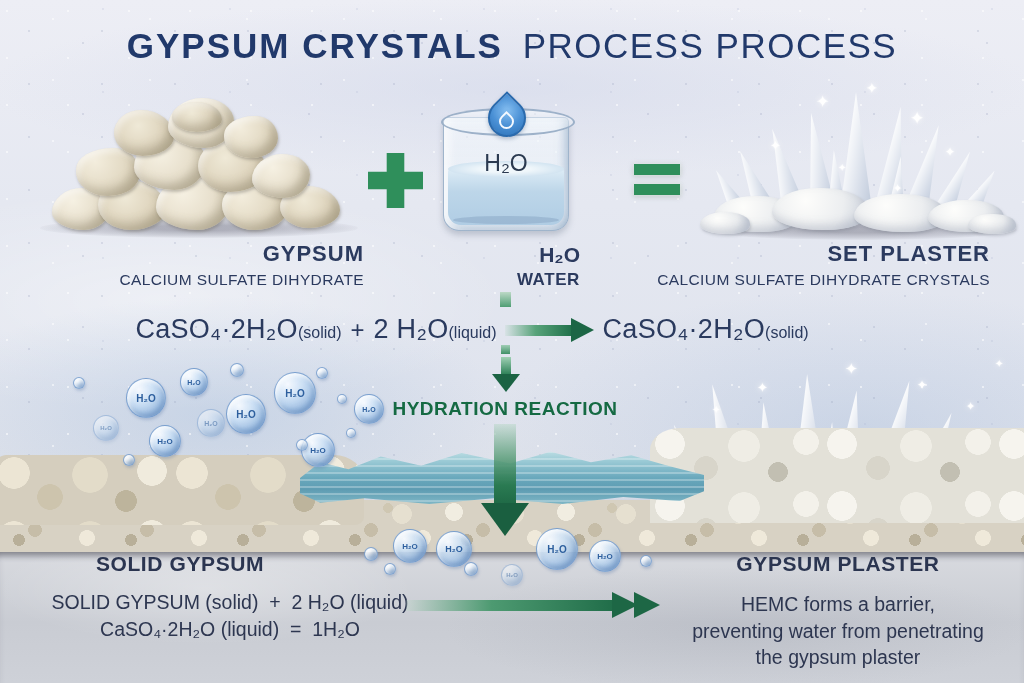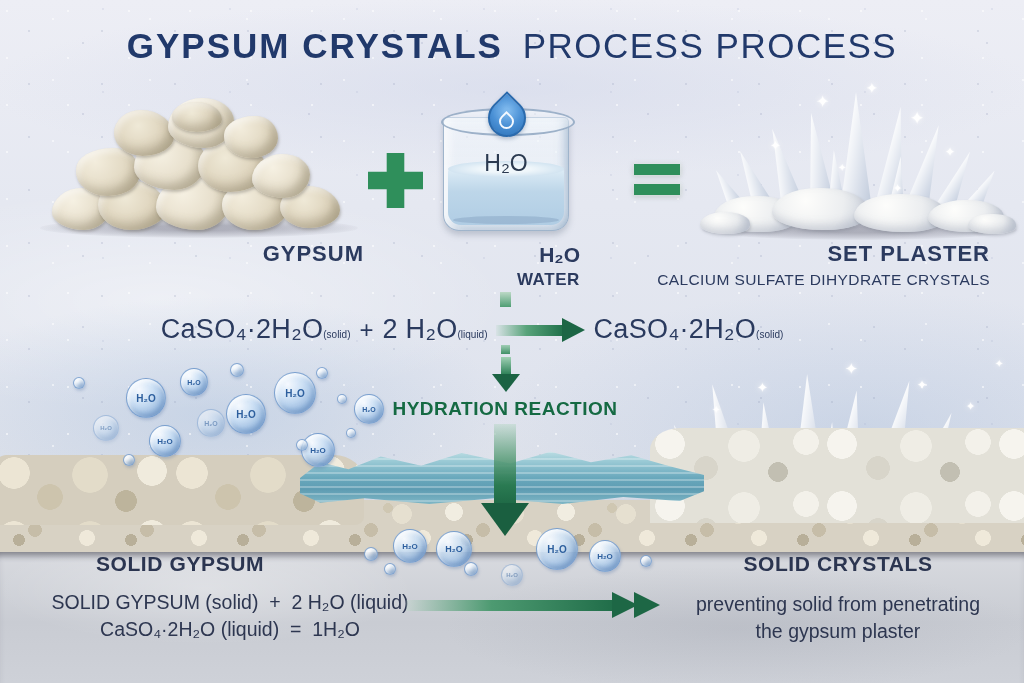--- a/index.html
+++ b/index.html
@@ -87,21 +87,21 @@
   .sparkle{position:absolute;z-index:4;color:#ffffff;text-shadow:0 0 7px rgba(255,255,255,.95),0 0 2px #ffffff;pointer-events:none;}
   
   .lb{position:absolute;z-index:7;text-align:right;color:#2b3a5e;}
   .lb-head{font-size:22px;font-weight:700;letter-spacing:1px;}
   .lb-sub{font-size:15.5px;font-weight:400;letter-spacing:.4px;margin-top:4px;}
   .lb-formula{font-size:21px;font-weight:600;}
   .lb-name{font-size:17px;font-weight:700;letter-spacing:.6px;margin-top:3px;}
   
   .equation-row{position:absolute;left:0;top:314px;width:1024px;z-index:7;display:flex;justify-content:center;align-items:baseline;transform:translateX(-40px);color:#2a3a5e;}
   .eq-main{font-size:27px;font-weight:400;letter-spacing:.3px;}
-  .eq-state{font-size:10px;margin-left:0;}
+  .eq-state{font-size:16px;margin-left:0;}
   .eq-op{font-size:24px;margin:0 9px;}
   .eq-arrow{position:relative;display:inline-block;width:90px;height:24px;margin:0 8px;align-self:center;}
   .eq-arrow .shaft{position:absolute;left:0;top:7px;width:68px;height:11px;
     background:linear-gradient(90deg, rgba(180,215,195,.2), #58a37a 45%, #1f6f49);}
   .eq-arrow .head{position:absolute;left:66px;top:0;width:0;height:0;
     border-top:12px solid transparent;border-bottom:12px solid transparent;border-left:23px solid #1c6645;}
   
   .dash{position:absolute;z-index:7;}
   .d1{left:500px;top:292px;width:11px;height:15px;background:linear-gradient(180deg,#bcd9c6,#4f9e74);}
   .d2{left:501px;top:345px;width:9px;height:9px;background:linear-gradient(180deg,#9fcdb4,#3f9067);}
@@ -251,20 +251,21 @@
   <span class="sparkle" style="left:893px;top:182px;font-size:11px;">✦</span>
   <span class="sparkle" style="left:757px;top:380px;font-size:13px;">✦</span>
   <span class="sparkle" style="left:845px;top:360px;font-size:15px;">✦</span>
   <span class="sparkle" style="left:917px;top:378px;font-size:12px;">✦</span>
   <span class="sparkle" style="left:966px;top:400px;font-size:11px;">✦</span>
   <span class="sparkle" style="left:712px;top:404px;font-size:10px;">✦</span>
   <span class="sparkle" style="left:995px;top:358px;font-size:10px;">✦</span>
 
   <div class="lb" style="left:40px;top:241px;width:324px;">
     <div class="lb-head">GYPSUM</div>
+    <div class="lb-sub">CALCIUM SULFATE DIHYDRATE</div>
   </div>
   <div class="lb" style="left:430px;top:243px;width:150px;">
     <div class="lb-formula">H₂O</div>
     <div class="lb-name">WATER</div>
   </div>
   <div class="lb" style="left:620px;top:241px;width:370px;">
     <div class="lb-head">SET PLASTER</div>
     <div class="lb-sub">CALCIUM SULFATE DIHYDRATE CRYSTALS</div>
   </div>
 
@@ -372,18 +373,19 @@
   <div class="bl-heading">SOLID GYPSUM</div>
   <div class="bl-line bl-l1">SOLID GYPSUM (solid)  +  2 H₂O (liquid)</div>
   <div class="bl-line bl-l2">CaSO₄·2H₂O (liquid)  =  1H₂O</div>
 
   <div class="long-arrow">
     <i class="la-shaft"></i>
       <i class="la-head la-h1"></i>
       <i class="la-head la-h2"></i>
   </div>
 
-  <div class="br-heading">SOLID CRYSTALS</div>
+  <div class="br-heading">GYPSUM PLASTER</div>
   <div class="br-note">
-    <div>preventing solid from penetrating</div>
+    <div>HEMC forms a barrier,</div>
+    <div>preventing water from penetrating</div>
     <div>the gypsum plaster</div>
   </div>
 </div>
 
 </body></html>

